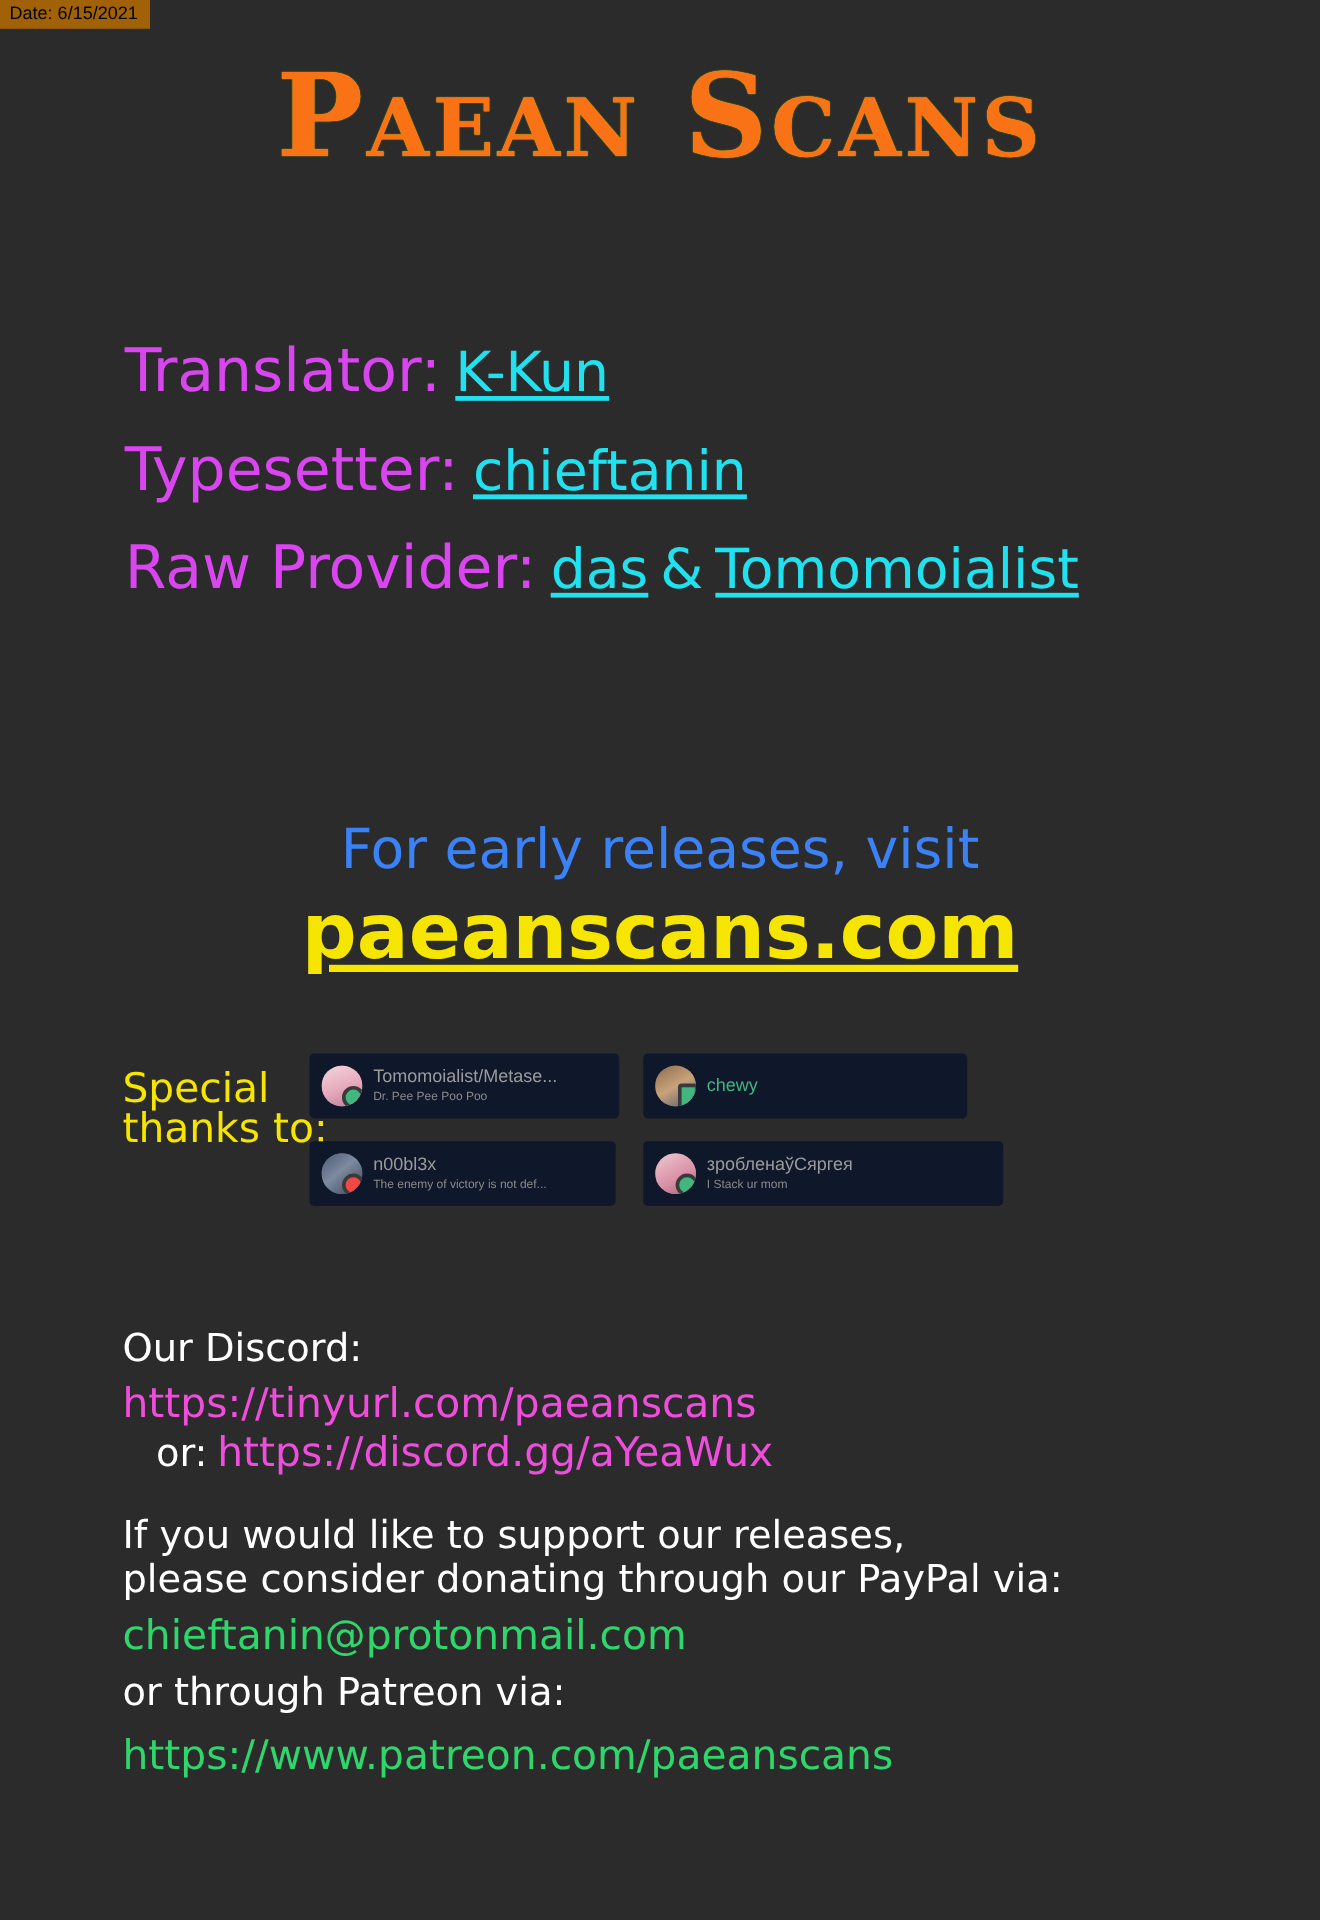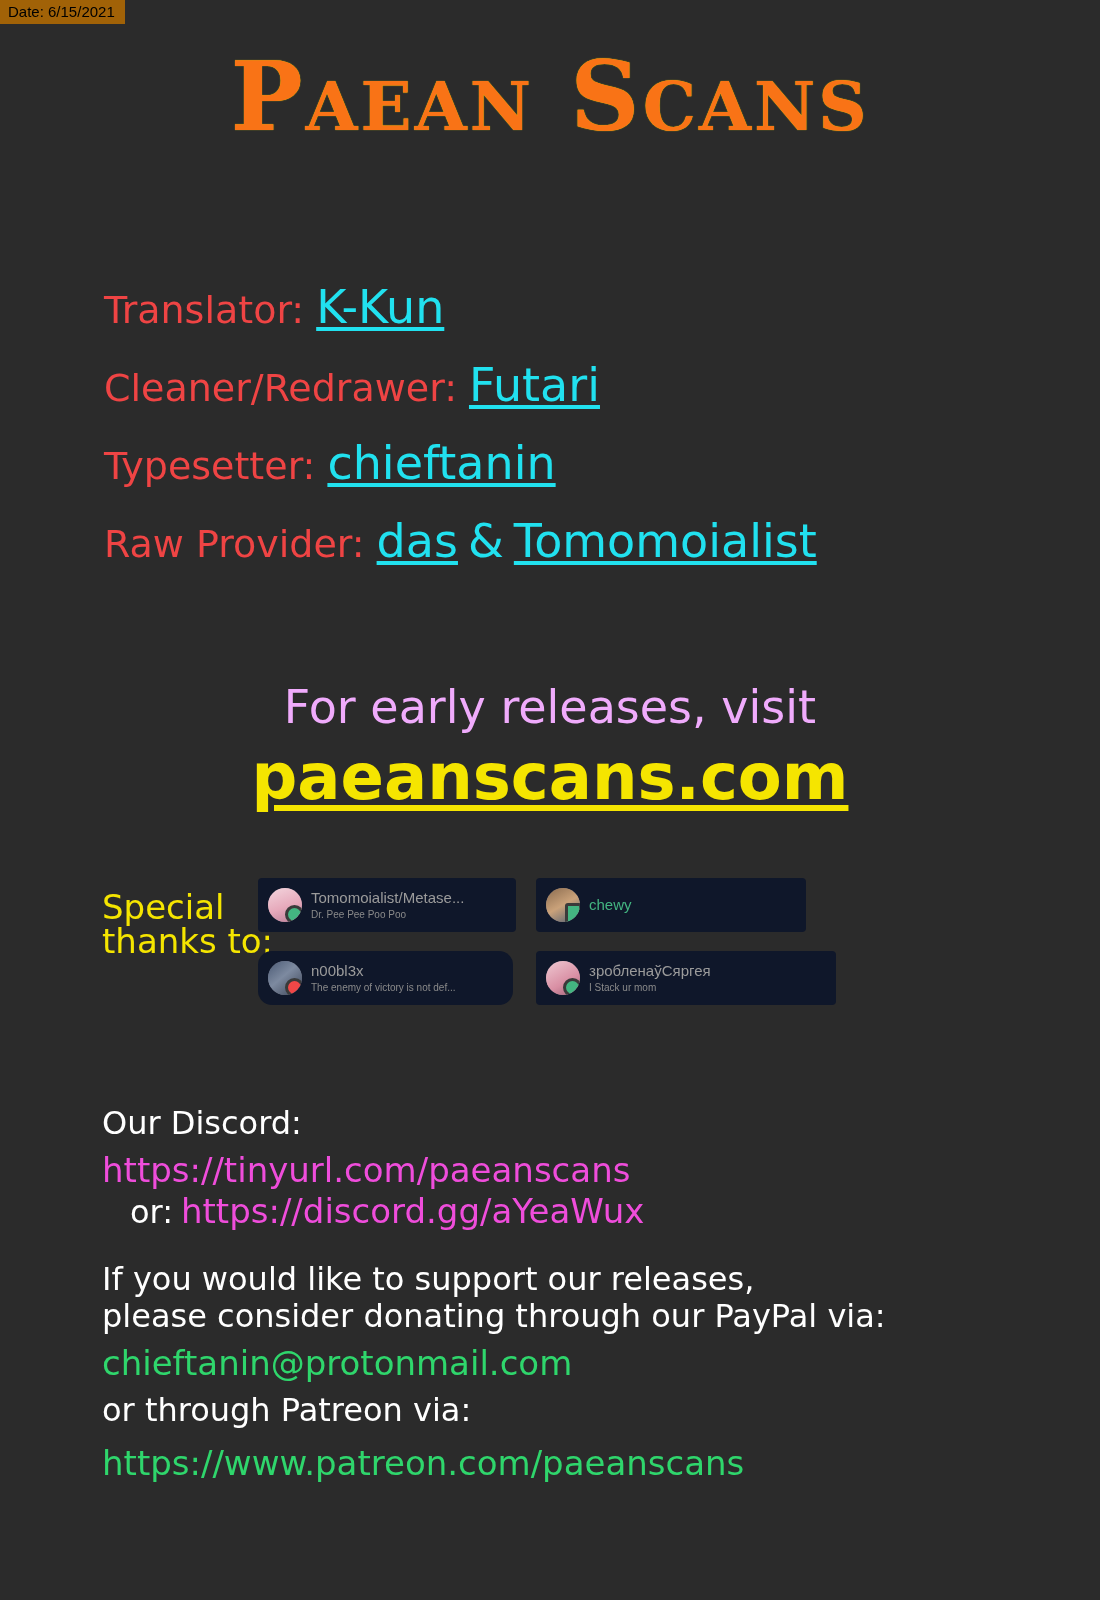--- a/index.html
+++ b/index.html
@@ -49,22 +49,22 @@
     top: 280px;
     width: 900px;
   }
   .credit-row {
     display: flex;
     align-items: baseline;
     margin-bottom: 24px;
     white-space: nowrap;
   }
   .credit-label {
-    color: #ef4444;
-    font-size: 38px;
+    color: #d946ef;
+    font-size: 50px;
     font-family: "DejaVu Sans", sans-serif;
     font-weight: 400;
     margin-right: 12px;
   }
   .credit-value {
     color: #21e1ef;
     font-size: 46px;
     font-family: "DejaVu Sans", sans-serif;
     text-decoration: underline;
     text-underline-offset: 4px;
@@ -76,21 +76,21 @@
     margin: 0 10px;
   }
   .early-block {
     position: absolute;
     top: 680px;
     left: 0;
     width: 1100px;
     text-align: center;
   }
   .early-line1 {
-    color: #f0abfc;
+    color: #3b82f6;
     font-size: 46px;
     font-family: "DejaVu Sans", sans-serif;
   }
   .early-line2 {
     color: #f5e500;
     font-size: 64px;
     font-family: "DejaVu Sans", sans-serif;
     font-weight: bold;
     text-decoration: underline;
     text-underline-offset: 6px;
@@ -115,21 +115,21 @@
     position: absolute;
     background: #0f172a;
     border-radius: 4px;
     display: flex;
     align-items: center;
     padding: 8px 10px;
     box-sizing: border-box;
   }
   .card.c0 { left: 0;   top: 0;  width: 258px; height: 54px; }
   .card.c1 { left: 278px; top: 0;  width: 270px; height: 54px; }
-  .card.c2 { left: 0;   top: 73px; width: 255px; height: 54px; border-radius: 14px; }
+  .card.c2 { left: 0;   top: 73px; width: 255px; height: 54px; }
   .card.c3 { left: 278px; top: 73px; width: 300px; height: 54px; }
   .avatar {
     position: relative;
     width: 34px;
     height: 34px;
     border-radius: 50%;
     flex: 0 0 34px;
     margin-right: 9px;
     background: #6b6b7a;
     overflow: hidden;
@@ -206,24 +206,20 @@
 
   <div class="logo">Paean Scans</div>
 
   <div class="credits">
 
     <div class="credit-row">
       <span class="credit-label">Translator:</span>
       <span class="credit-value">K-Kun</span>
     </div>
 
-    <div class="credit-row">
-      <span class="credit-label">Cleaner/Redrawer:</span>
-      <span class="credit-value">Futari</span>
-    </div>
 
     <div class="credit-row">
       <span class="credit-label">Typesetter:</span>
       <span class="credit-value">chieftanin</span>
     </div>
 
     <div class="credit-row">
       <span class="credit-label">Raw Provider:</span>
       <span class="credit-value">das</span>
       <span class="credit-amp">&amp;</span>

